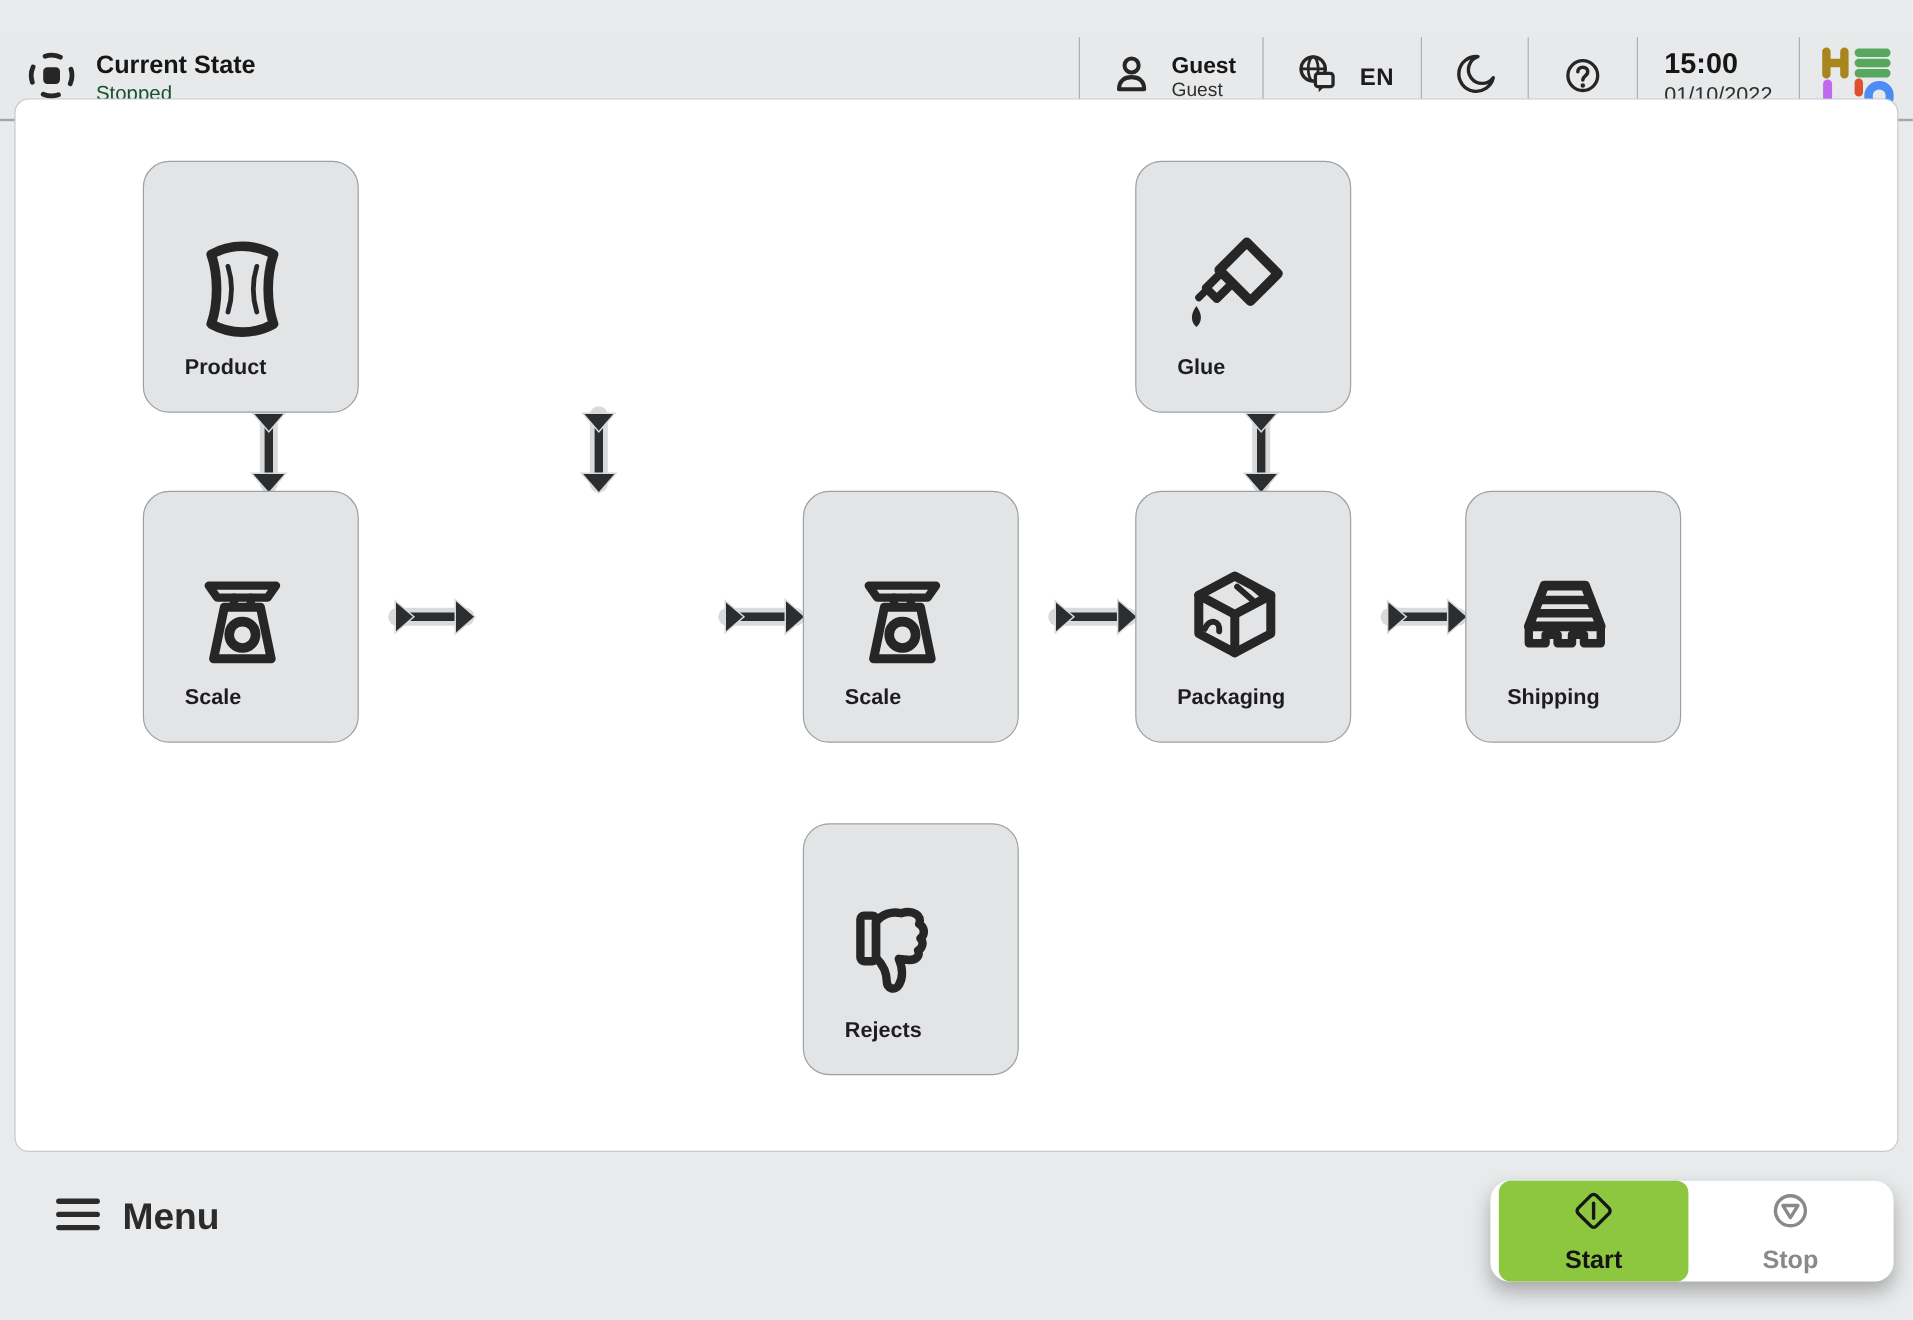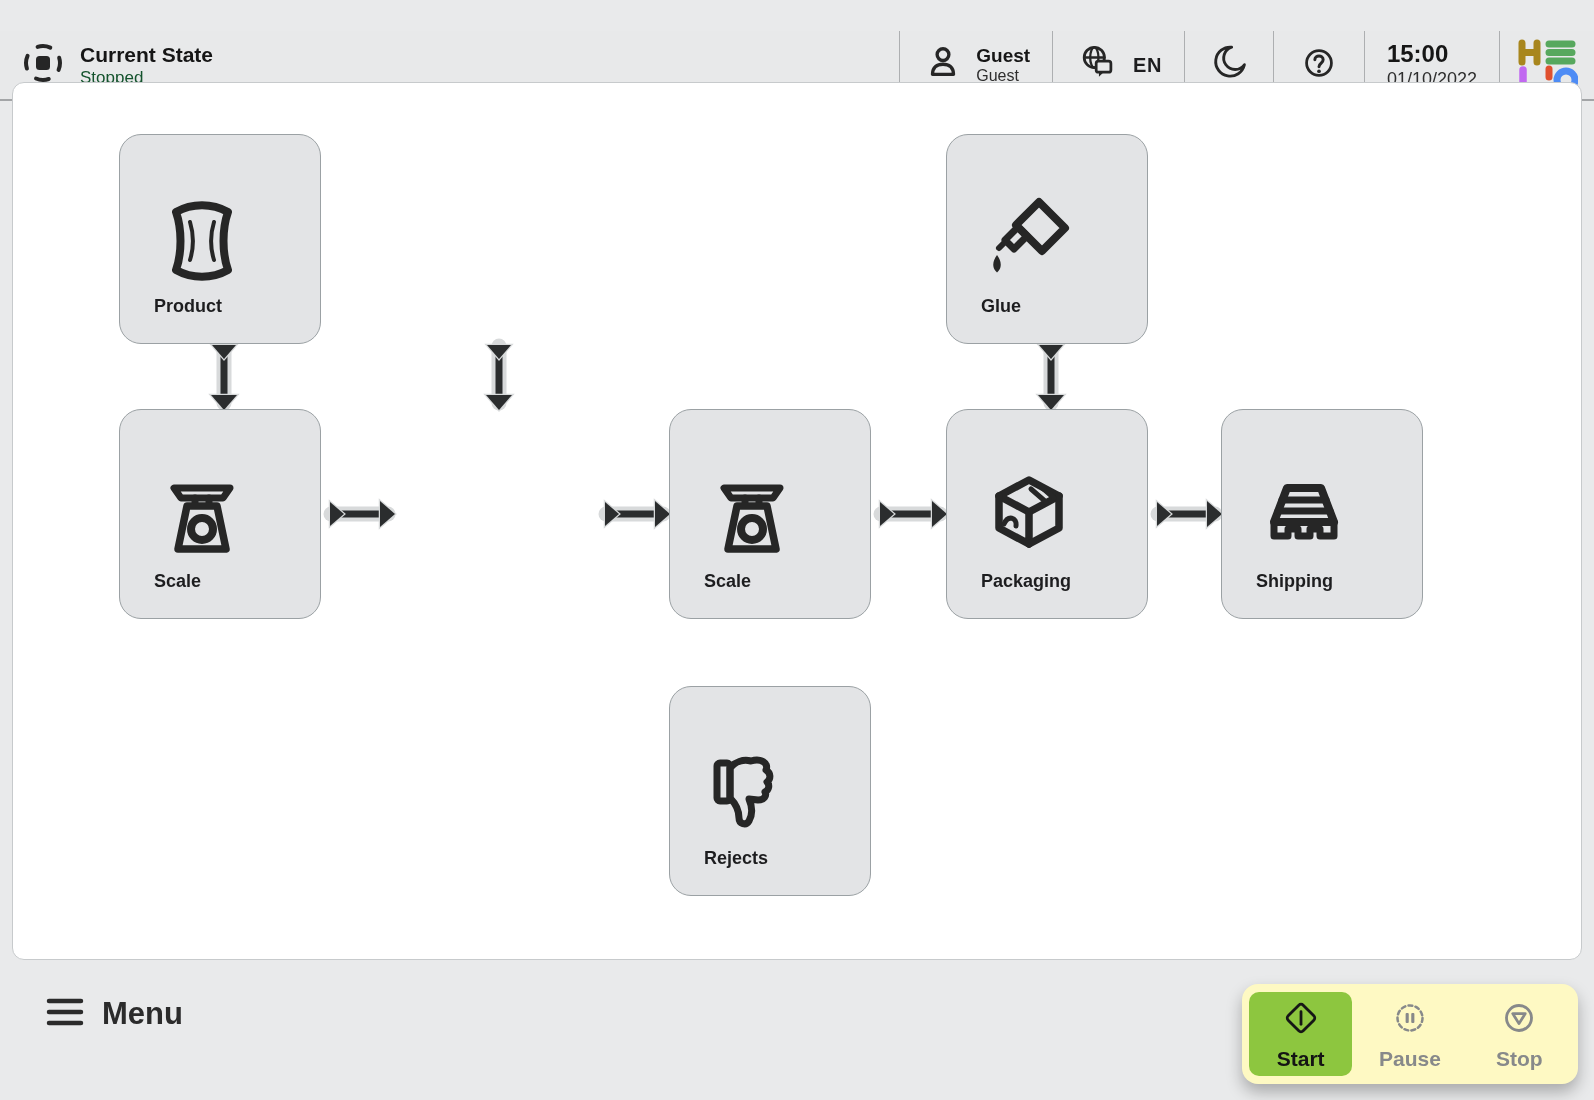--- a/index.html
+++ b/index.html
@@ -36,43 +36,43 @@
   .clock .date { font-size:18px; color:#2e2e2e; }
   .logo-sec { padding:0 16px; }
   
   .canvas {
     position:absolute; left:12px; top:82px; width:1570px; height:878px;
     background:#ffffff;
     border:1px solid #c7cacc;
     border-radius:12px;
   }
   .node {
-    position:absolute; width:202px; height:210px;
+    position:absolute; width:180px; height:210px;
     background:#e3e4e6;
     border:1px solid #9ba1a4;
     border-radius:22px;
   }
   .node .nicon { position:absolute; left:32px; top:56px; width:100px; height:100px; }
   .node .nlabel {
     position:absolute; left:34px; bottom:26px;
     font-size:18px; font-weight:700; color:#1d1d1f;
   }
   .edges { position:absolute; left:0; top:0; width:1570px; height:878px; pointer-events:none; }
   .edge-halo { stroke:#d8dadb; stroke-width:15; fill:none; stroke-linecap:round; }
   .edge-core { stroke:#2b2d2e; stroke-width:7; fill:none; }
   .edge-head { fill:#2b2d2e; stroke:#d8dadb; stroke-width:2.5; paint-order:stroke; }
   
   .menu-btn {
     position:absolute; left:46px; top:996px;
     display:flex; align-items:center; gap:18px; cursor:pointer;
   }
   .menu-label { font-size:31px; font-weight:700; color:#2b2b2b; }
   .controls {
-    position:absolute; right:16px; top:984px; width:336px; height:100px;
-    background:#fef9c3; border-radius:16px;
+    position:absolute; right:16px; top:984px; width:336px; height:84px;
+    background:#ffffff; border-radius:16px;
     box-shadow:0 8px 16px rgba(0,0,0,.28);
     display:flex; align-items:center; padding:7px;
     gap:6px;
   }
   .ctrl-btn {
     flex:1; height:84px; border-radius:10px;
     display:flex; flex-direction:column; align-items:center; justify-content:center;
     gap:5px; cursor:pointer;
     background:transparent;
   }
@@ -297,29 +297,19 @@
       <svg width="40" height="40" viewBox="0 0 64 64">
         <rect x="15" y="15" width="34" height="34" rx="5" transform="rotate(45 32 32)" fill="none" stroke="#161616" stroke-width="4.5" stroke-linejoin="round"></rect>
         <path d="M32 22 V42" stroke="#161616" stroke-width="4.5" stroke-linecap="round"></path>
       </svg>
     </span>
     <span class="clabel">Start</span>
   </div>
   <div class="ctrl-btn">
     <span>
       <svg width="40" height="40" viewBox="0 0 64 64">
-        <circle cx="32" cy="32" r="20" fill="none" stroke="#87898a" stroke-width="4" stroke-dasharray="6.2 5.2" stroke-linecap="round"></circle>
-        <rect x="25" y="24" width="5" height="16" rx="1.5" fill="#87898a"></rect>
-        <rect x="34" y="24" width="5" height="16" rx="1.5" fill="#87898a"></rect>
-      </svg>
-    </span>
-    <span class="clabel">Pause</span>
-  </div>
-  <div class="ctrl-btn">
-    <span>
-      <svg width="40" height="40" viewBox="0 0 64 64">
         <circle cx="32" cy="32" r="20" fill="none" stroke="#87898a" stroke-width="4.5"></circle>
         <path d="M22 25 H42 L32 41 Z" fill="none" stroke="#87898a" stroke-width="4.5" stroke-linejoin="round"></path>
       </svg>
     </span>
     <span class="clabel">Stop</span>
   </div>
 </div>
 
 </body></html>

